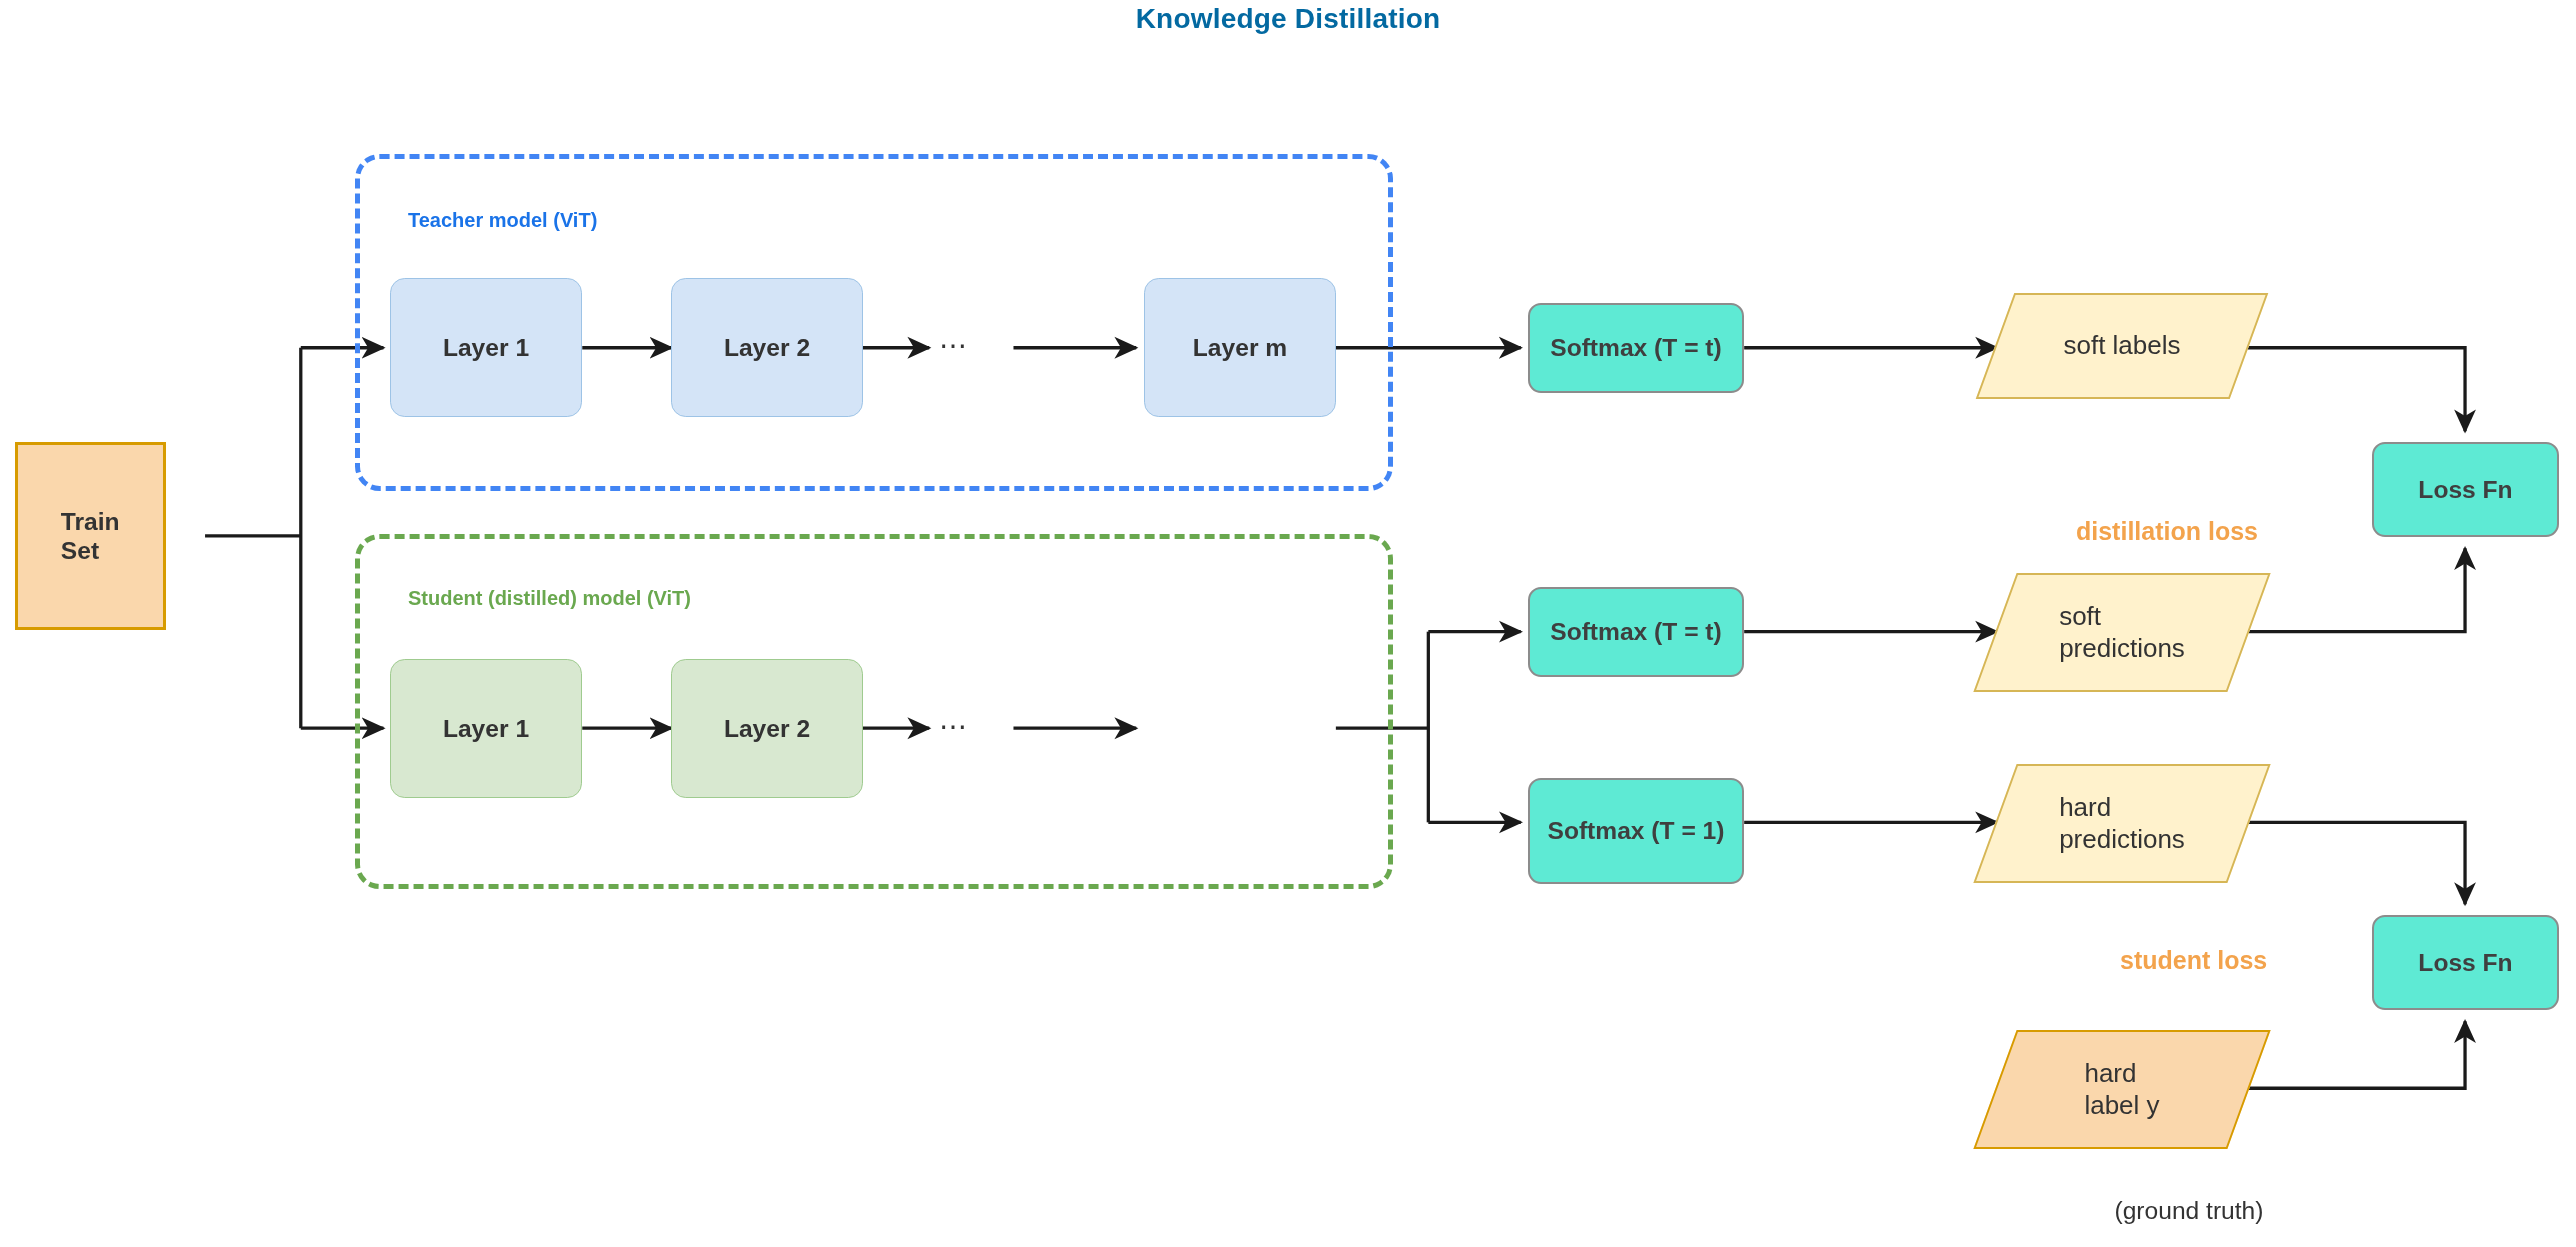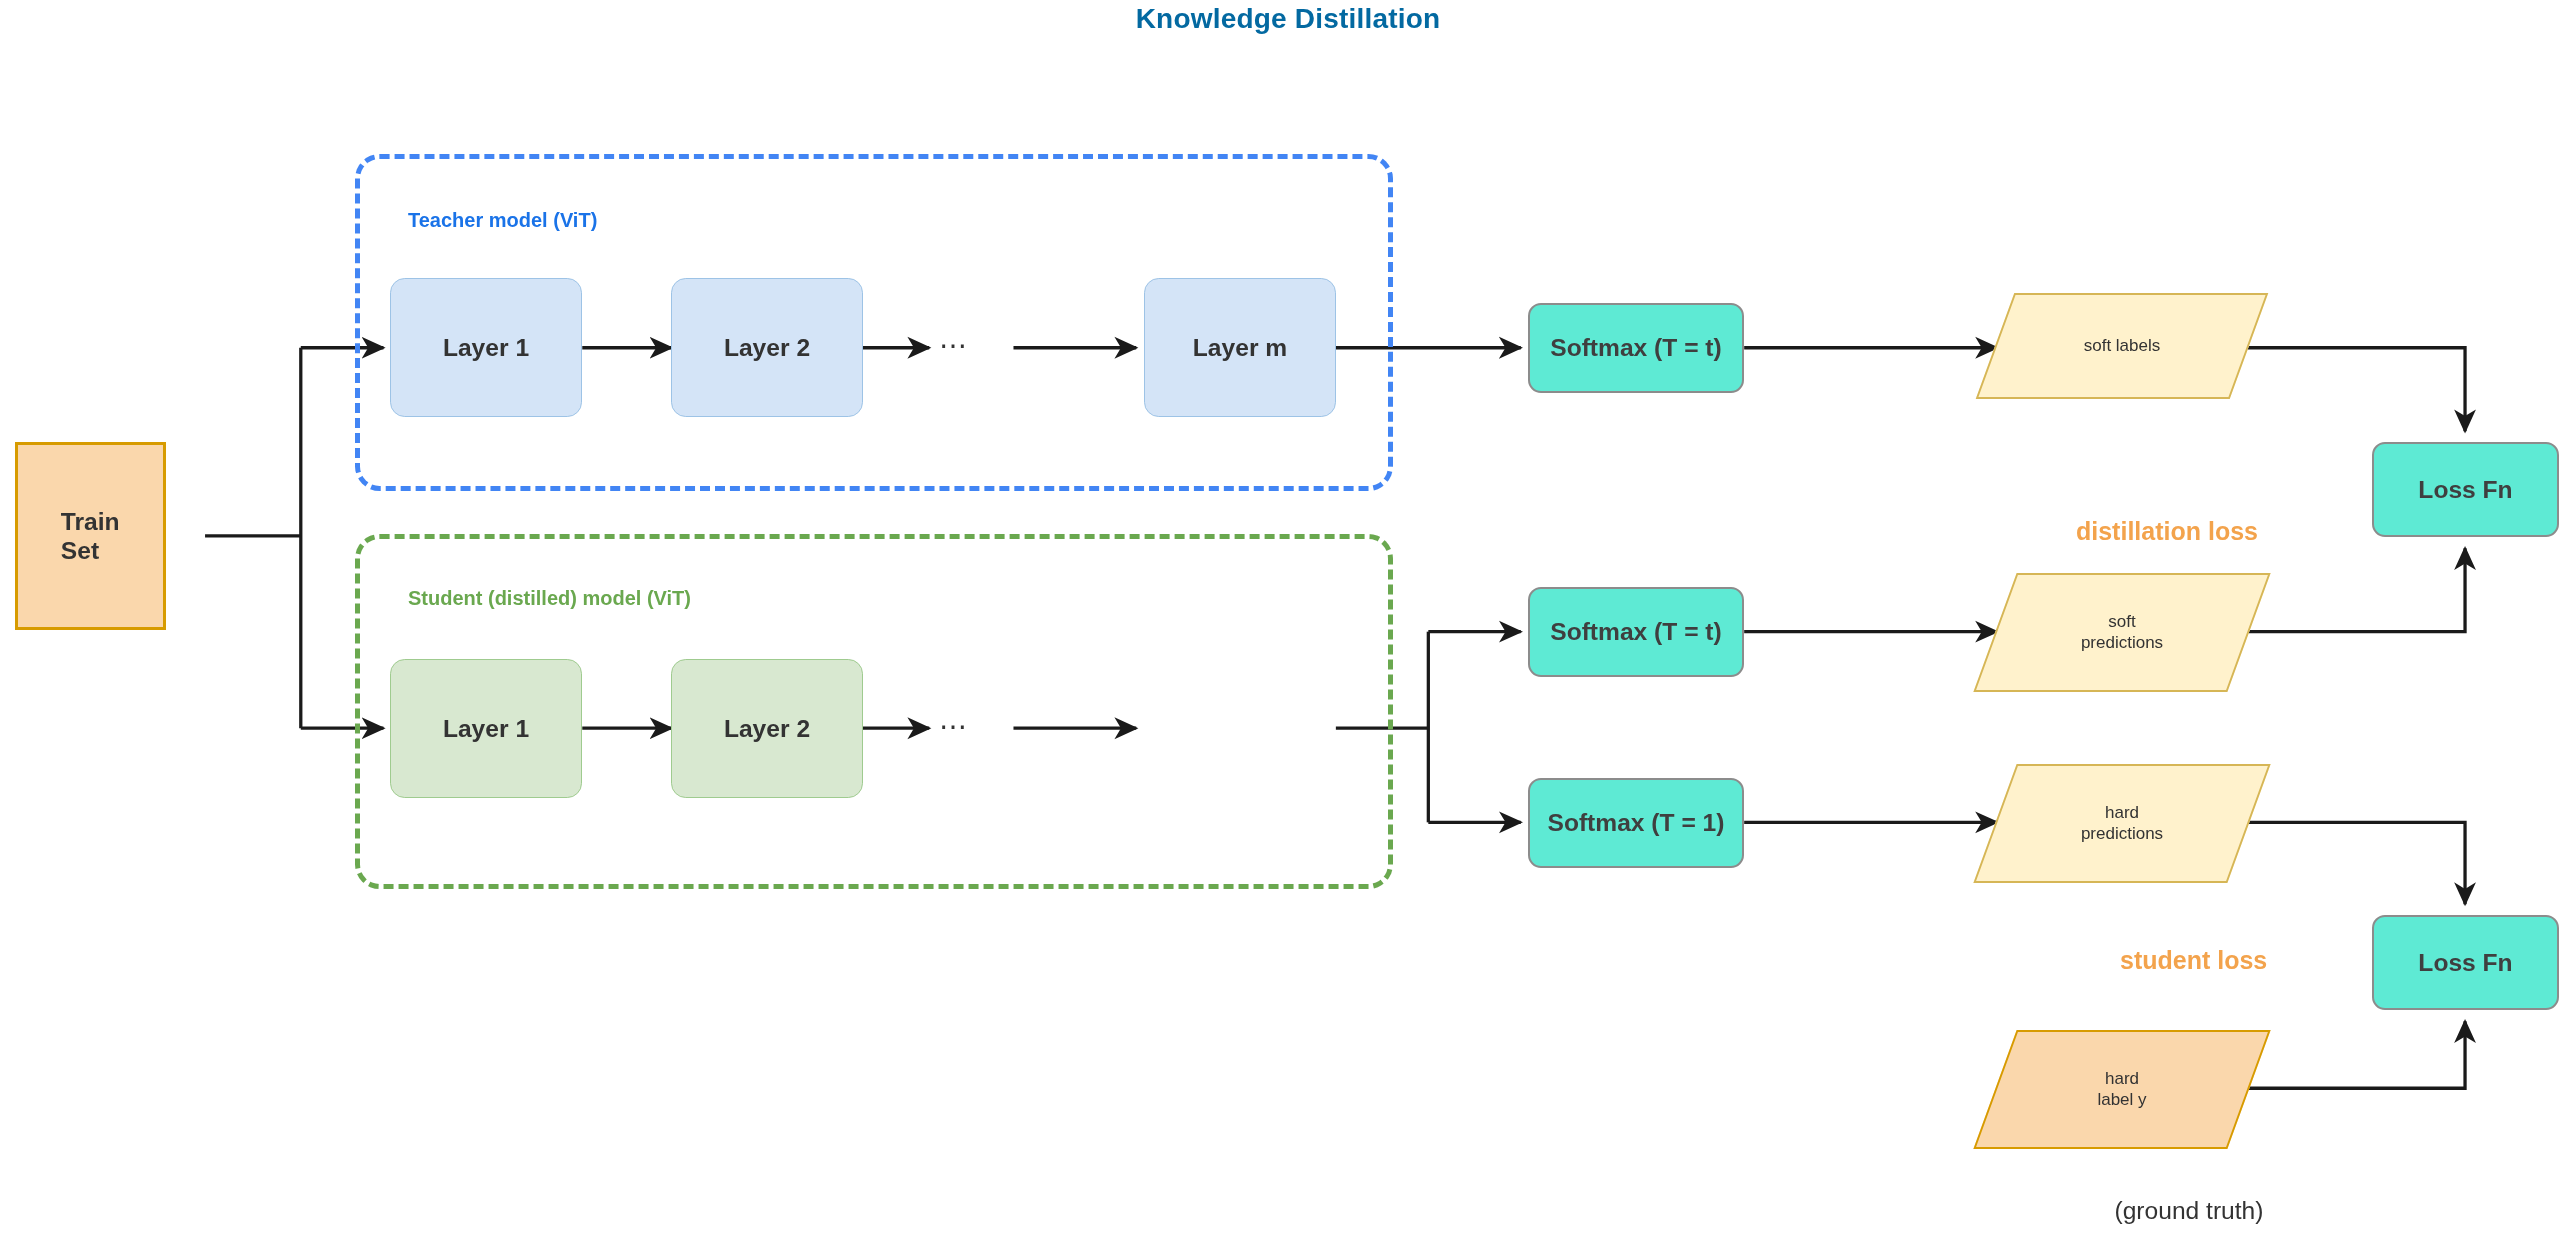--- a/index.html
+++ b/index.html
@@ -130,22 +130,22 @@
     background: #fad7ac;
     border: 2.5px solid #d79b00;
   }
   .para-wrap .ptext {
     position: absolute;
     left: 0; top: 0;
     width: 100%; height: 100%;
     display: flex;
     align-items: center;
     justify-content: center;
-    text-align: center;
-    font-size: 17px;
+    text-align: left;
+    font-size: 26px;
     color: #333333;
     line-height: 1.22;
   }
   
   #train-set {
     left: 14.7px; top: 442px;
     width: 151px; height: 188px;
     background: #fad7ac;
     border: 3.3px solid #d79b00;
     border-radius: 0;
@@ -244,21 +244,21 @@
 
   <div class="group" id="student-group"></div>
   <div class="group-label" id="student-label">Student (distilled) model (ViT)</div>
 
   <div class="node layer student" style="left:390px; top:659px;">Layer 1</div>
   <div class="node layer student" style="left:671px; top:659px;">Layer 2</div>
   <div class="ellipsis" style="left:939px; top:710px;">⋯</div>
 
   <div class="node process" style="left:1528px; top:587px; width:216px; height:90px;">Softmax (T = t)</div>
 
-  <div class="node process" style="left:1528px; top:778px; width:216px; height:90px;">Softmax (T = 1)</div>
+  <div class="node process" style="left:1528px; top:778px; width:216px; height:106px;">Softmax (T = 1)</div>
 
   <div class="para-wrap" style="left:1995px; top:573px; width:254px; height:119px;">
     <div class="skew yellow"></div>
     <div class="ptext">
       <div>
         <span>soft</span><br>
         <span>predictions</span>
       </div>
     </div>
   </div>

